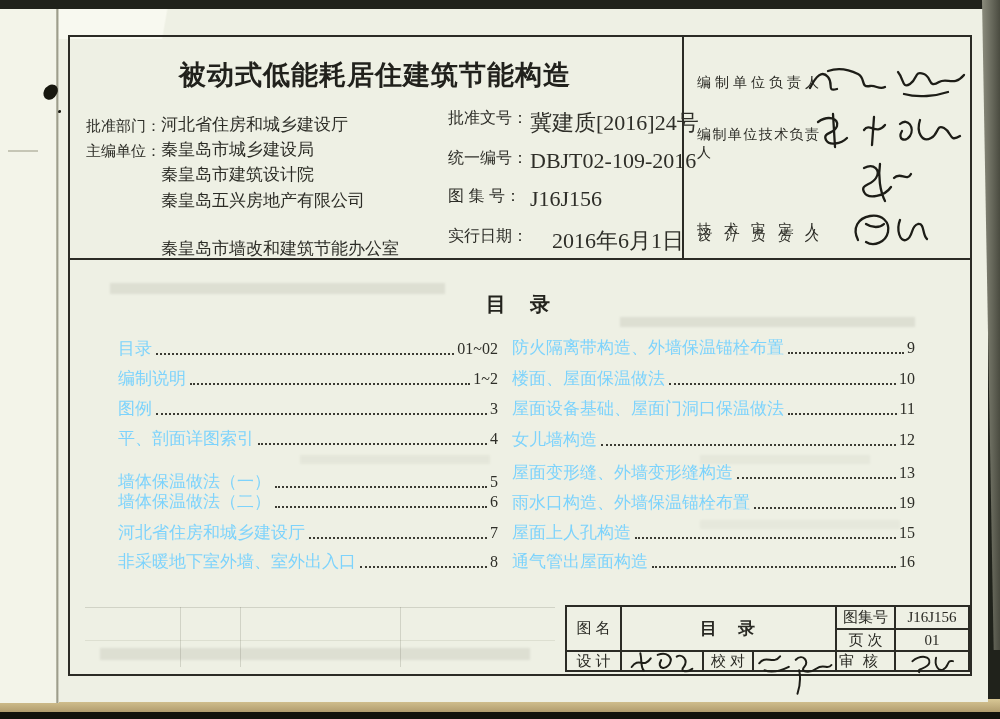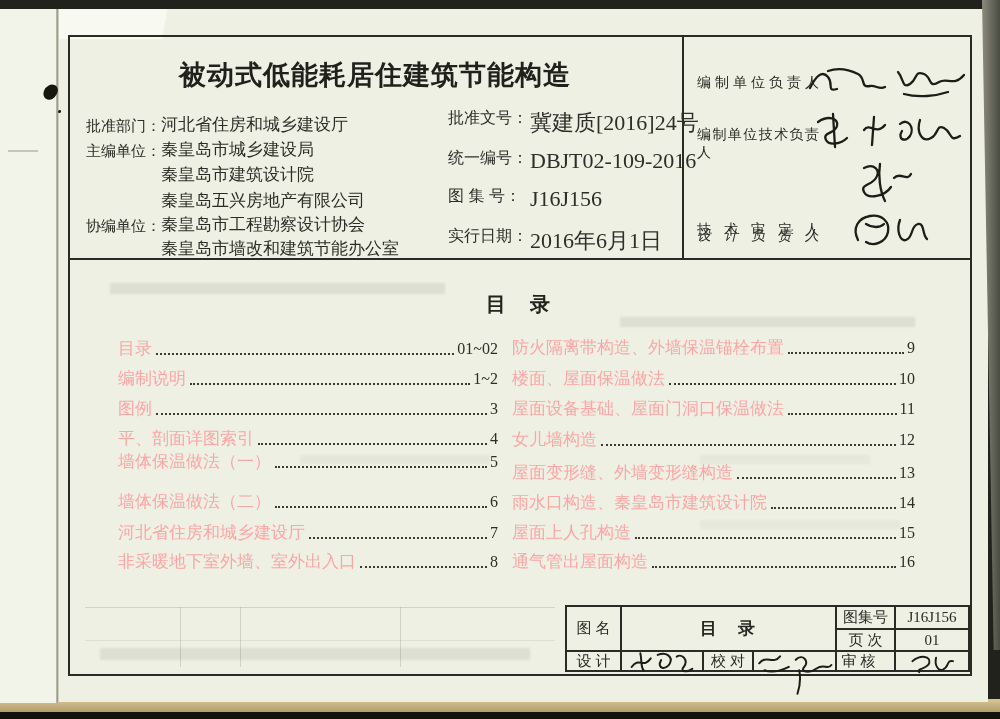--- a/index.html
+++ b/index.html
@@ -33,21 +33,21 @@
   .info-label{font-size:16px;width:82px;flex:0 0 auto;}
   .info-value{font-size:22px;font-family:"Liberation Serif",serif;}
   .sig-row-label{position:absolute;left:697px;width:122px;font-size:14px;
                  text-align:justify;text-align-last:justify;color:#2c2c26;}
   .sig-svg{position:absolute;overflow:visible;}
   .sig-svg path{fill:none;stroke:#1d1d17;stroke-width:2.3;stroke-linecap:round;stroke-linejoin:round;}
   
   .toc-heading{position:absolute;left:68px;top:291px;width:902px;text-align:center;
                font-size:20px;font-weight:700;letter-spacing:2px;color:#23231d;}
   .toc-line{position:absolute;display:flex;align-items:flex-end;height:19px;}
-  .toc-title{font-size:17px;white-space:nowrap;line-height:1.05;color:#fca5a5;}
+  .toc-title{font-size:17px;white-space:nowrap;line-height:1.05;color:#7dd3fc;}
   .dots{flex:1;border-bottom:2px dotted #3b3b33;margin:0 3px 3px 4px;min-width:12px;}
   .toc-page{font-size:16px;font-family:"Liberation Serif",serif;line-height:1.05;white-space:nowrap;}
   .toc-left{left:118px;width:380px;}
   .toc-right{left:512px;width:403px;}
   
   .tblock{position:absolute;left:565px;top:605px;width:405px;height:67px;
           border:2px solid #2b2b25;background:#eef0e4;overflow:visible;box-sizing:border-box;}
   .tb-line{position:absolute;background:#2b2b25;}
   .tb-cell{position:absolute;display:flex;align-items:center;justify-content:center;
            font-size:15px;color:#292923;}
@@ -104,42 +104,38 @@
     <span class="app-value">秦皇岛市城乡建设局</span>
   </div>
   <div class="app-row" style="top:163px;">
     <span class="app-label"></span>
     <span class="app-value">秦皇岛市建筑设计院</span>
   </div>
   <div class="app-row" style="top:189px;">
     <span class="app-label"></span>
     <span class="app-value">秦皇岛五兴房地产有限公司</span>
   </div>
-  <div class="app-row" style="top:213px;">
-    <span class="app-label">协编单位：</span>
-    <span class="app-value">秦皇岛市工程勘察设计协会</span>
-  </div>
   <div class="app-row" style="top:237px;">
     <span class="app-label"></span>
     <span class="app-value">秦皇岛市墙改和建筑节能办公室</span>
   </div>
 
   <div class="info-row" style="top:108px;">
     <span class="info-label">批准文号：</span>
     <span class="info-value">冀建质[2016]24号</span>
   </div>
   <div class="info-row" style="top:148px;">
     <span class="info-label">统一编号：</span>
     <span class="info-value">DBJT02-109-2016</span>
   </div>
   <div class="info-row" style="top:186px;">
     <span class="info-label">图 集 号：</span>
     <span class="info-value">J16J156</span>
   </div>
-  <div class="info-row" style="top:226px;">
+  <div class="info-row" style="top:226px;gap:22px;">
     <span class="info-label">实行日期：</span>
     <span class="info-value">2016年6月1日</span>
   </div>
 
   <div class="sig-row-label" style="top:74px;">编 制 单 位 负 责 人</div>
   <div class="sig-row-label" style="top:126px;">编制单位技术负责人</div>
   <div class="sig-row-label" style="top:177px;margin-top:44px;">技 术 审 定 人</div>
   <div class="sig-row-label" style="top:227px;font-style:italic;">设 计 负 责 人</div>
 
   <svg class="sig-svg" style="left:806px;top:58px;" width="162" height="46" viewBox="0 0 162 46">
@@ -174,21 +170,21 @@
   <div class="toc-line toc-left" style="top:399px;">
     <span class="toc-title">图例</span>
     <span class="dots"></span>
     <span class="toc-page">3</span>
   </div>
   <div class="toc-line toc-left" style="top:429px;">
     <span class="toc-title">平、剖面详图索引</span>
     <span class="dots"></span>
     <span class="toc-page">4</span>
   </div>
-  <div class="toc-line toc-left" style="top:452px;">
+  <div class="toc-line toc-left" style="top:472px;">
     <span class="toc-title">墙体保温做法（一）</span>
     <span class="dots"></span>
     <span class="toc-page">5</span>
   </div>
   <div class="toc-line toc-left" style="top:492px;">
     <span class="toc-title">墙体保温做法（二）</span>
     <span class="dots"></span>
     <span class="toc-page">6</span>
   </div>
   <div class="toc-line toc-left" style="top:523px;">
@@ -221,23 +217,23 @@
     <span class="toc-title">女儿墙构造</span>
     <span class="dots"></span>
     <span class="toc-page">12</span>
   </div>
   <div class="toc-line toc-right" style="top:463px;">
     <span class="toc-title">屋面变形缝、外墙变形缝构造</span>
     <span class="dots"></span>
     <span class="toc-page">13</span>
   </div>
   <div class="toc-line toc-right" style="top:493px;">
-    <span class="toc-title">雨水口构造、秦皇岛市建筑设计院</span>
-    <span class="dots"></span>
-    <span class="toc-page">14</span>
+    <span class="toc-title">雨水口构造、外墙保温锚栓布置</span>
+    <span class="dots"></span>
+    <span class="toc-page">19</span>
   </div>
   <div class="toc-line toc-right" style="top:523px;">
     <span class="toc-title">屋面上人孔构造</span>
     <span class="dots"></span>
     <span class="toc-page">15</span>
   </div>
   <div class="toc-line toc-right" style="top:552px;">
     <span class="toc-title">通气管出屋面构造</span>
     <span class="dots"></span>
     <span class="toc-page">16</span>
@@ -254,21 +250,21 @@
     <div class="tb-line" style="left:185px;top:45px;width:2px;height:18px;"></div>
 
     <div class="tb-cell" style="left:0;top:0;width:53px;height:43px;">图 名</div>
     <div class="tb-cell tb-big" style="left:55px;top:0;width:213px;height:43px;">目　录</div>
     <div class="tb-cell" style="left:270px;top:0;width:57px;height:21px;">图集号</div>
     <div class="tb-cell tb-num" style="left:329px;top:0;width:72px;height:21px;">J16J156</div>
     <div class="tb-cell" style="left:270px;top:23px;width:57px;height:20px;">页 次</div>
     <div class="tb-cell tb-num" style="left:329px;top:23px;width:72px;height:20px;">01</div>
     <div class="tb-cell" style="left:0;top:45px;width:53px;height:18px;">设 计</div>
     <div class="tb-cell" style="left:137px;top:45px;width:48px;height:18px;">校 对</div>
-    <div class="tb-cell" style="left:270px;top:45px;width:43px;height:18px;">审 核</div>
+    <div class="tb-cell" style="left:270px;top:45px;width:43px;height:18px;font-family:Liberation Mono, monospace;">审 核</div>
 
     <svg class="sig-svg" style="left:58px;top:41px;" width="74" height="26" viewBox="0 0 78 30">
       <path d="M4 22 C12 10 18 24 26 12 M14 6 C16 14 14 22 18 26 M34 8 C44 4 52 10 48 18 C44 26 32 24 38 14 M56 10 C62 6 70 14 64 22 C58 28 70 28 74 24"></path>
     </svg>
     <svg class="sig-svg" style="left:187px;top:40px;" width="80" height="50" viewBox="0 0 92 56">
       <path d="M6 18 C14 8 22 20 30 10 M12 26 C22 30 32 26 40 22 M48 14 C56 6 64 16 58 22 C52 28 64 30 72 24 C80 18 85 26 89 20 M52 26 C54 36 52 47 50 53"></path>
     </svg>
     <svg class="sig-svg" style="left:333px;top:44px;" width="62" height="22" viewBox="0 0 60 26">
       <path d="M8 12 C18 4 30 6 28 14 C26 22 12 20 16 25 M36 8 C34 16 38 24 44 22 C52 19 48 10 56 12"></path>
     </svg>

